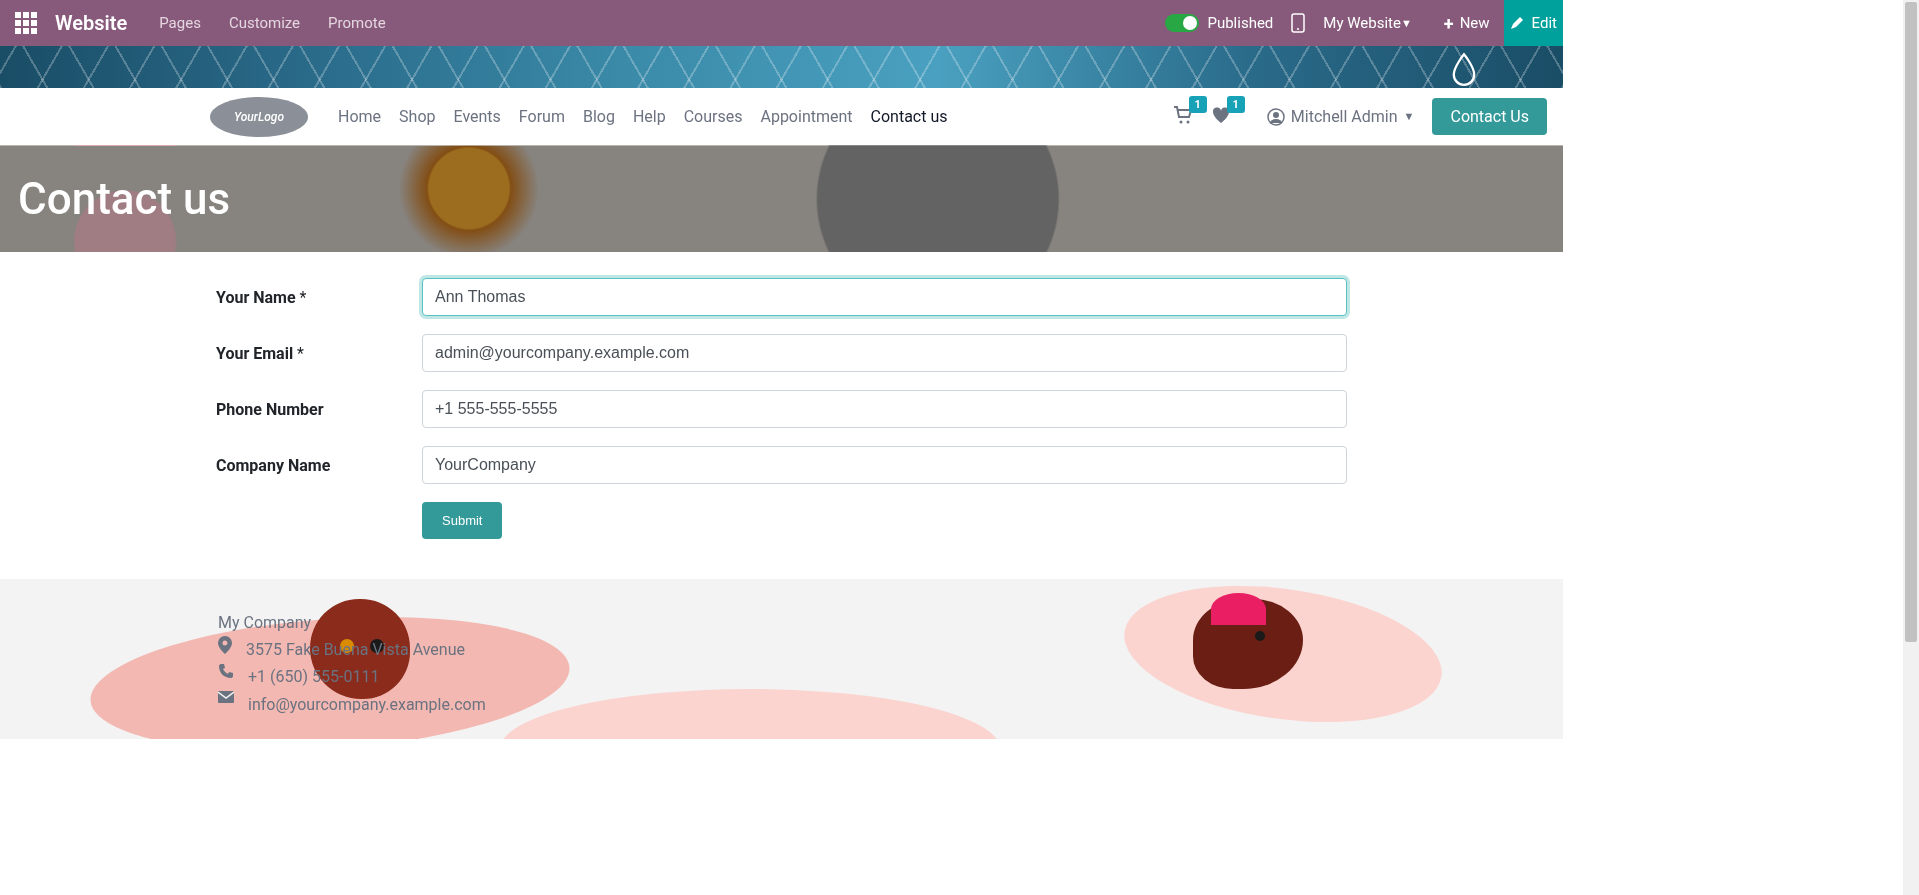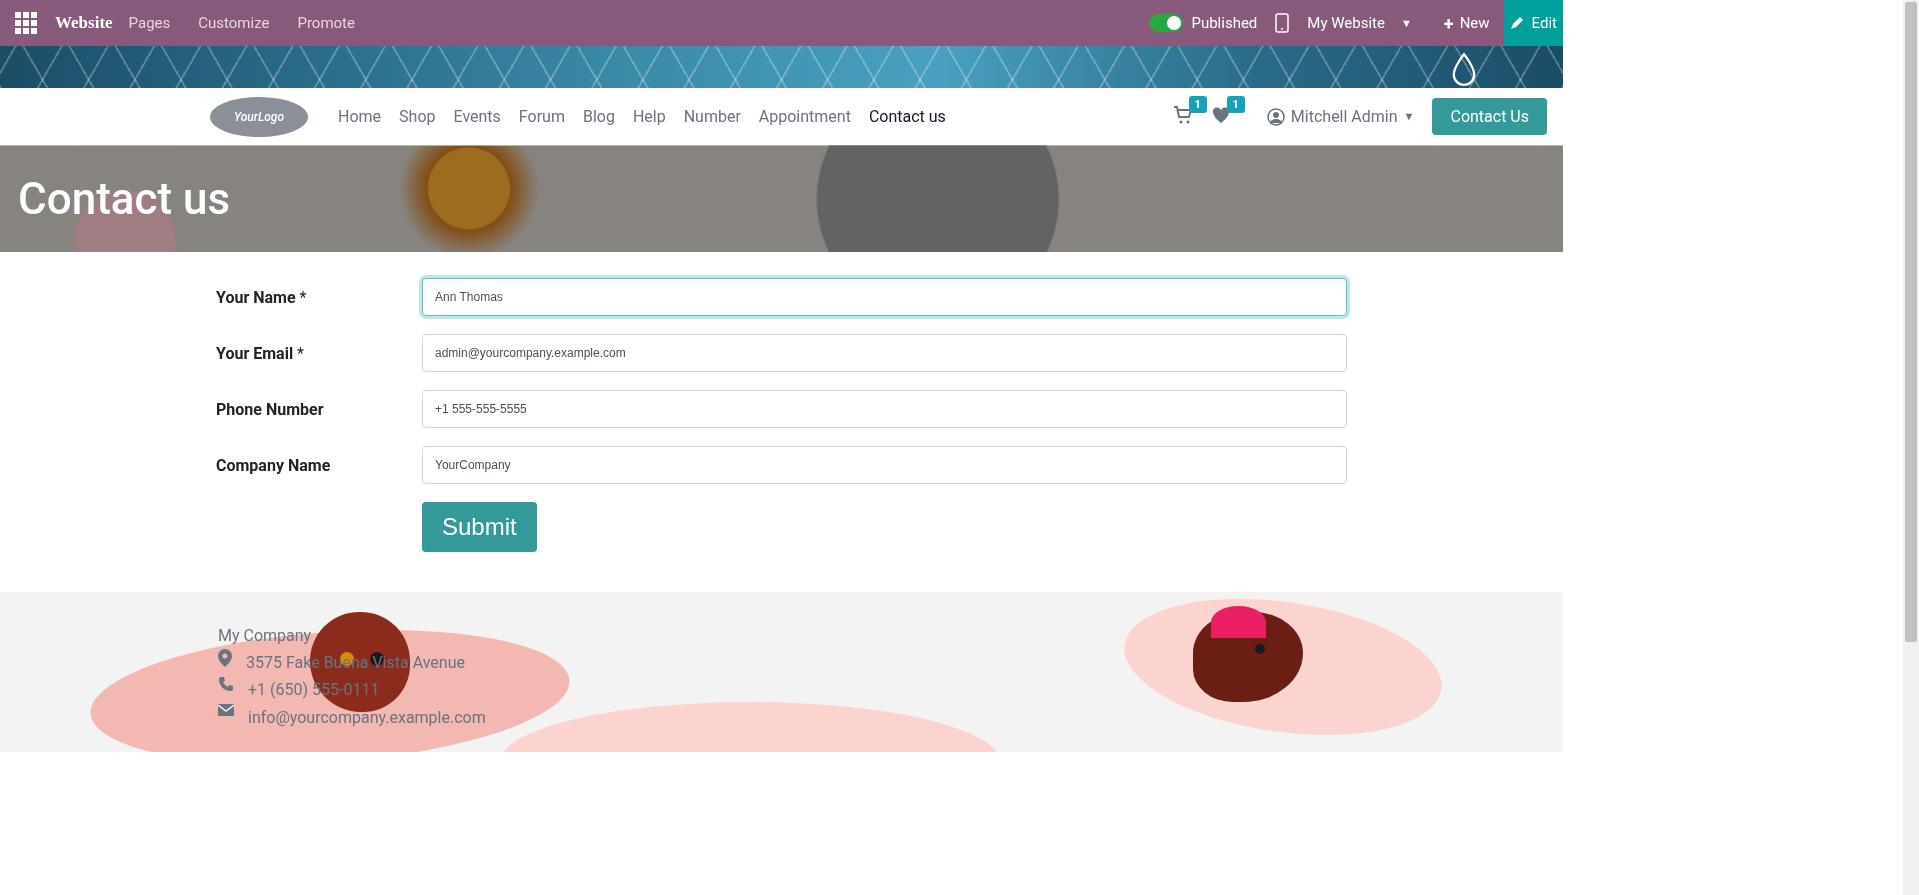--- a/index.html
+++ b/index.html
@@ -18,28 +18,28 @@
   }
   .admin-bar .apps-grid {
     display: grid;
     grid-template-columns: repeat(3, 6px);
     grid-template-rows: repeat(3, 6px);
     gap: 2px;
     margin-right: 18px;
     cursor: pointer;
   }
   .admin-bar .apps-grid span { background: #fff; }
-  .admin-bar .brand { font-weight: 600; font-size: 17px; margin-right: 16px; font-family: Liberation Serif, serif; }
+  .admin-bar .brand { font-weight: 600; font-size: 20px; margin-right: 32px; }
   .admin-bar .nav-item { margin-right: 28px; cursor: pointer; color: #e6d6e0; }
   .admin-bar .spacer { flex: 1; }
   .toggle { width: 34px; height: 18px; background: #28a745; border-radius: 9px; position: relative; margin-right: 8px; cursor:pointer;}
   .toggle::after { content:""; width:14px; height:14px; background:#fff; border-radius:50%; position:absolute; right:2px; top:2px; }
   .published { margin-right: 18px; color:#fff; }
   .mobile-icon { margin-right: 18px; cursor:pointer; display:flex; align-items:center;}
-  .mysite { margin-right: 18px; cursor:pointer; display:flex; align-items:center; gap:16px;}
+  .mysite { margin-right: 18px; cursor:pointer; display:flex; align-items:center; gap:0;}
   .new-btn { margin-right: 0px; cursor:pointer; display:flex; align-items:center; gap:6px; padding: 0 14px; height:46px;}
   .edit-btn { background:#00a09d; height:46px; display:flex; align-items:center; gap:8px; padding: 0 6px; cursor:pointer;}
 
   
   .banner-strip {
     height: 42px;
     width: 1563px;
     background: linear-gradient(90deg,#1a4d66,#2a6b8a,#3a8aa8,#4aa0c0,#2a6b8a,#1a4d66);
     position: relative;
   }
@@ -83,25 +83,25 @@
   .hero::after { content:""; position:absolute; inset:0; background:rgba(0,0,0,0.35);}
   .hero h1 { position:relative; z-index:1; font-size:44px; font-weight:500;}
 
   
   .form-wrap { width:1563px; padding: 26px 216px 40px; }
   .form-row { display:flex; align-items:center; margin-bottom: 18px; }
   .form-row label { width: 206px; font-weight:700; font-size:16px; color:#212529;}
   .form-row label .req { font-weight:400;}
   .form-row input {
     flex:1; height: 38px; border:1px solid #ced4da; border-radius:4px;
-    padding: 6px 12px; font-size:12px; color:#495057; outline:none;
+    padding: 6px 12px; font-size:16px; color:#495057; outline:none;
   }
   .form-row input.focused { border:1px solid #5bc0c4; box-shadow: 0 0 0 3px rgba(0,160,157,0.25);}
   .submit-row { padding-left:206px; margin-top: 8px; }
-  .submit-btn { background:#339999; color:#fff; border:none; padding:11px 20px; font-size:24px; border-radius:4px; cursor:pointer;}
+  .submit-btn { background:#339999; color:#fff; border:none; padding:11px 20px; font-size:13px; border-radius:4px; cursor:pointer;}
 
   
   .footer { width:1563px; background:#f3f3f3; padding: 30px 0 10px 218px; position:relative; min-height:160px; overflow:hidden;}
   .blob1 { position:absolute; left:90px; top:40px; width:480px; height:130px; background:#f3b8b2; border-radius:50%; transform:rotate(-4deg);}
   .blob1b { position:absolute; left:500px; top:110px; width:500px; height:120px; background:#fbd4d0; border-radius:50%; }
   .face1 { position:absolute; left:310px; top:20px; width:100px; height:100px; background:#8a2b1c; border-radius: 50% 50% 48% 52%;}
   .face1::before { content:""; position:absolute; left:30px; top:40px; width:14px; height:14px; background:#d98c00; border-radius:50%;}
   .face1::after { content:""; position:absolute; left:60px; top:40px; width:14px; height:14px; background:#1a1a1a; border-radius:50%;}
   .blob2 { position:absolute; right:120px; top:10px; width:320px; height:130px; background:#fbd4d0; border-radius:50%; transform:rotate(8deg);}
   .face2 { position:absolute; right:260px; top:20px; width:110px; height:90px; background:#6b1f14; border-radius: 50% 50% 60% 40%;}
@@ -166,21 +166,21 @@
 <div class="site-nav">
   <div class="logo-oval">
     <span><i>Your</i><span>Logo</span></span>
   </div>
   <a>Home</a>
   <a>Shop</a>
   <a>Events</a>
   <a>Forum</a>
   <a>Blog</a>
   <a>Help</a>
-  <a>Number</a>
+  <a>Courses</a>
   <a>Appointment</a>
   <a class="active">Contact us</a>
   <div class="spacer2"></div>
   <div class="cart">
     <svg width="20" height="18" viewBox="0 0 20 18" fill="#6b7280">
         <path d="M1 1h3l2 10h10l2-7H5" stroke="#6b7280" stroke-width="2" fill="none"></path>
         <circle cx="8" cy="16" r="1.5"></circle>
         <circle cx="15" cy="16" r="1.5"></circle>
       </svg>
     <span class="badge">1</span>

